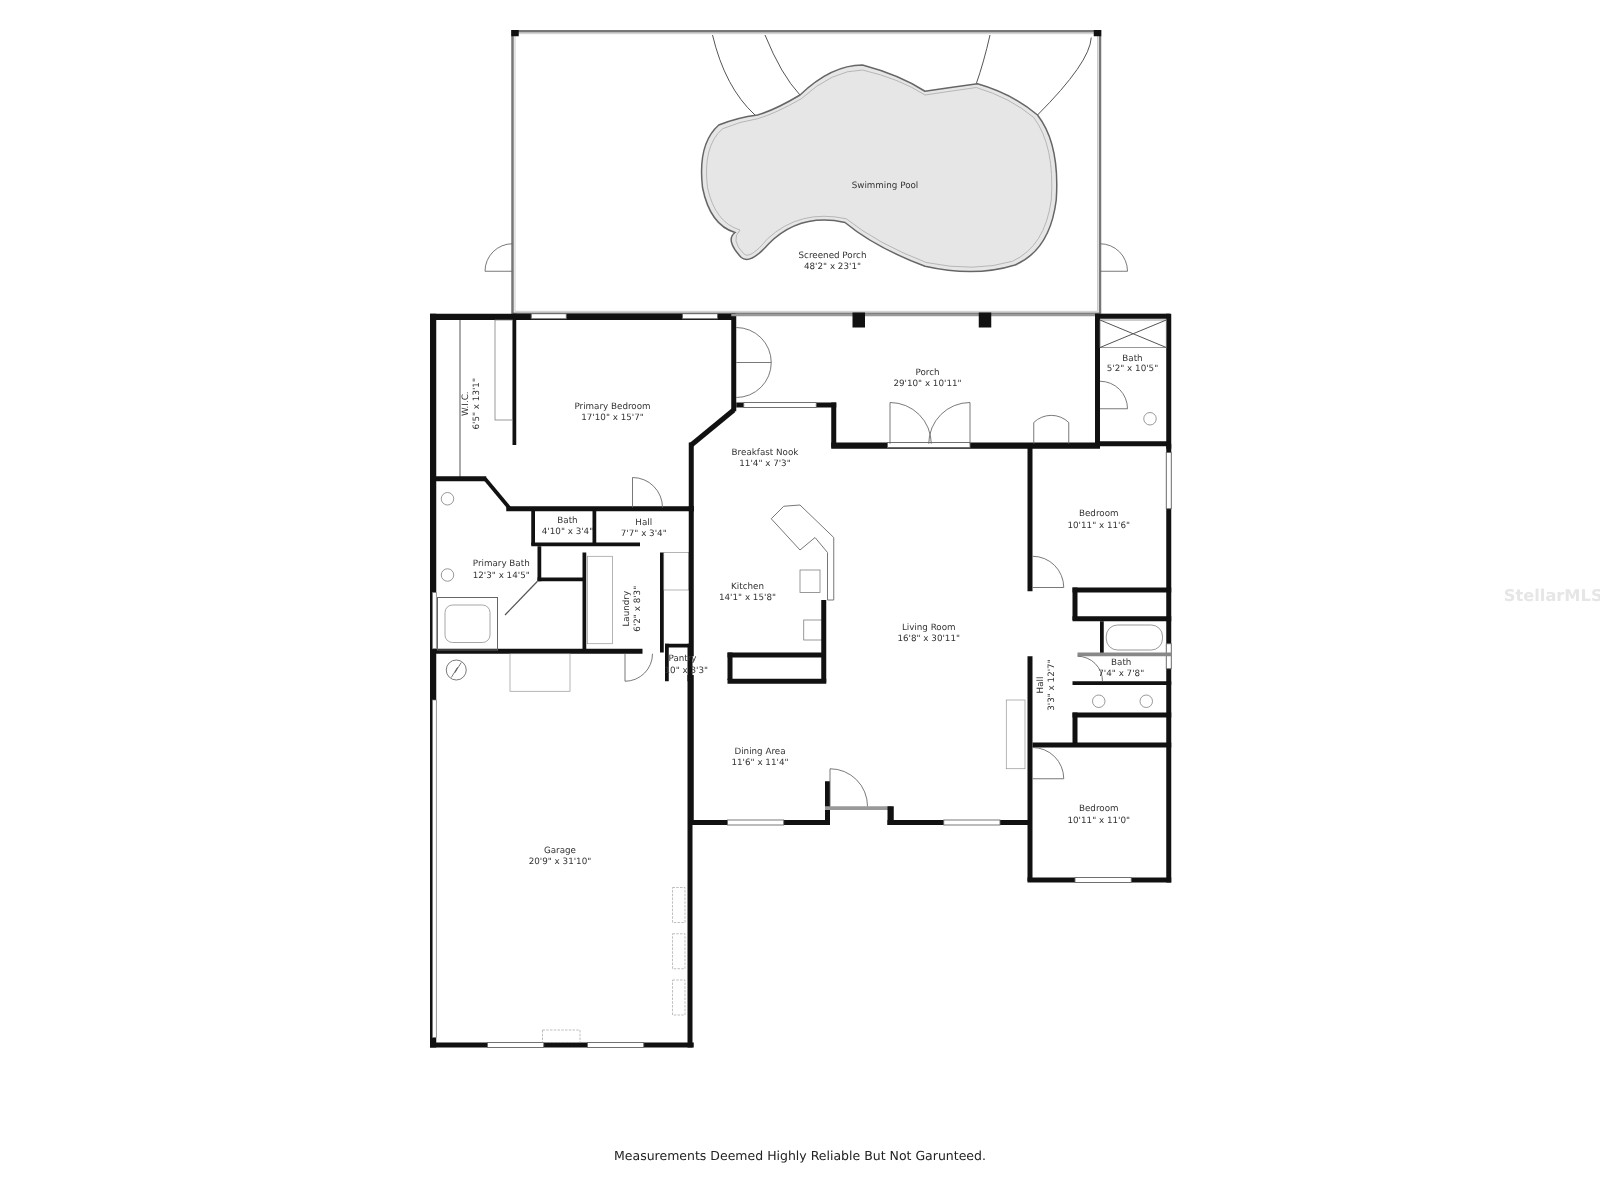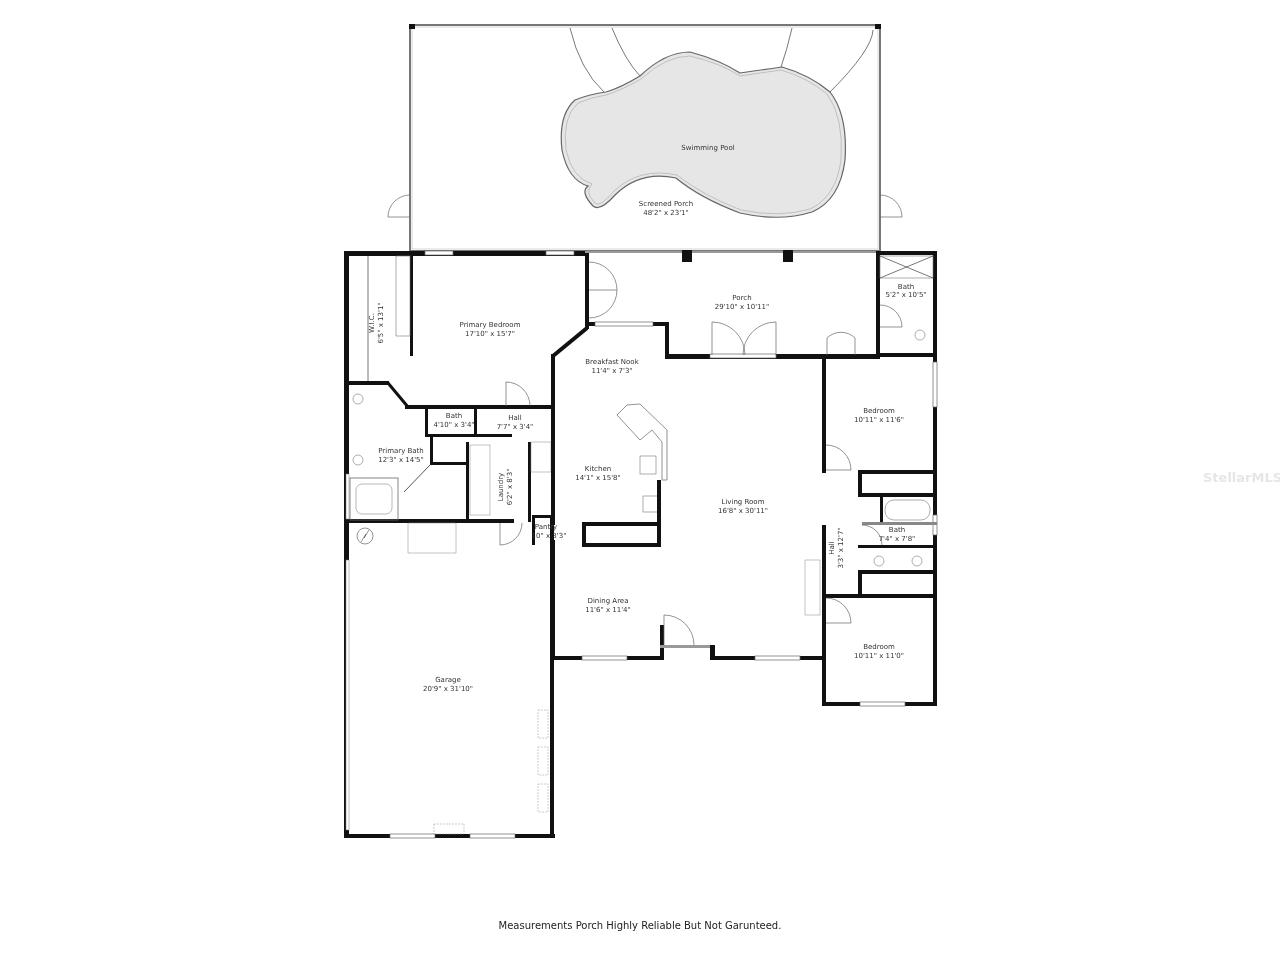--- a/index.html
+++ b/index.html
@@ -236,13 +236,13 @@
 
     <text x="608" y="603" class="lbl">Dining Area</text>
     <text x="608" y="612" class="lbl">11'6" x 11'4"</text>
 
     <text x="448" y="682" class="lbl">Garage</text>
     <text x="448" y="691" class="lbl">20'9" x 31'10"</text>
   </g>
 </svg>
 
 <div class="watermark">StellarMLS</div>
-<div class="footer">Measurements Porch Highly Reliable But Not Garunteed.</div>
+<div class="footer">Measurements Deemed Highly Reliable But Not Garunteed.</div>
 
 </body></html>

